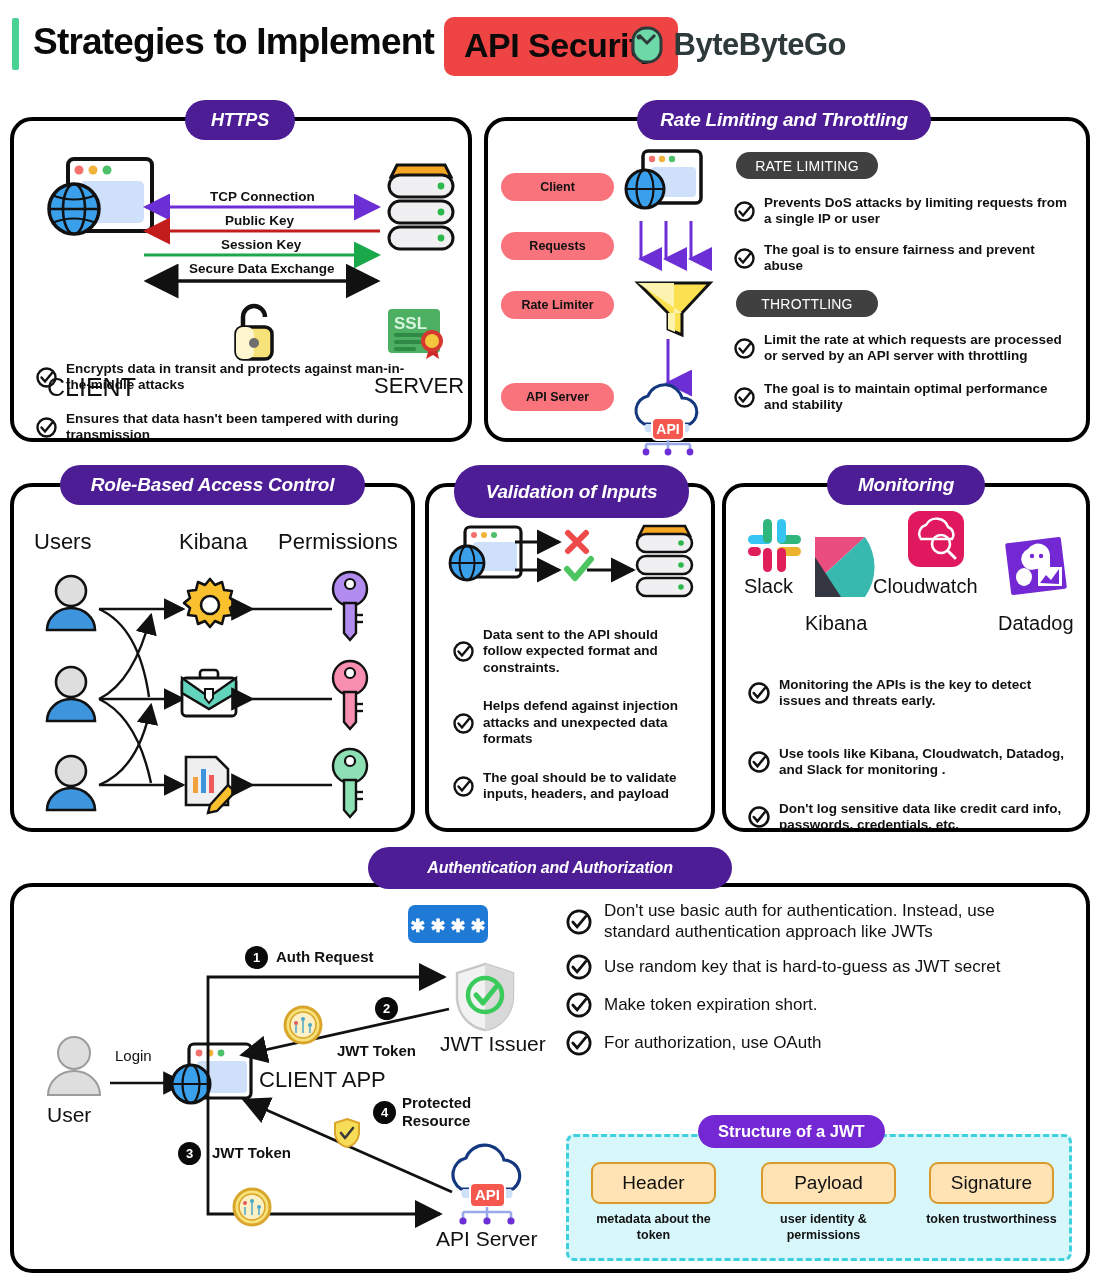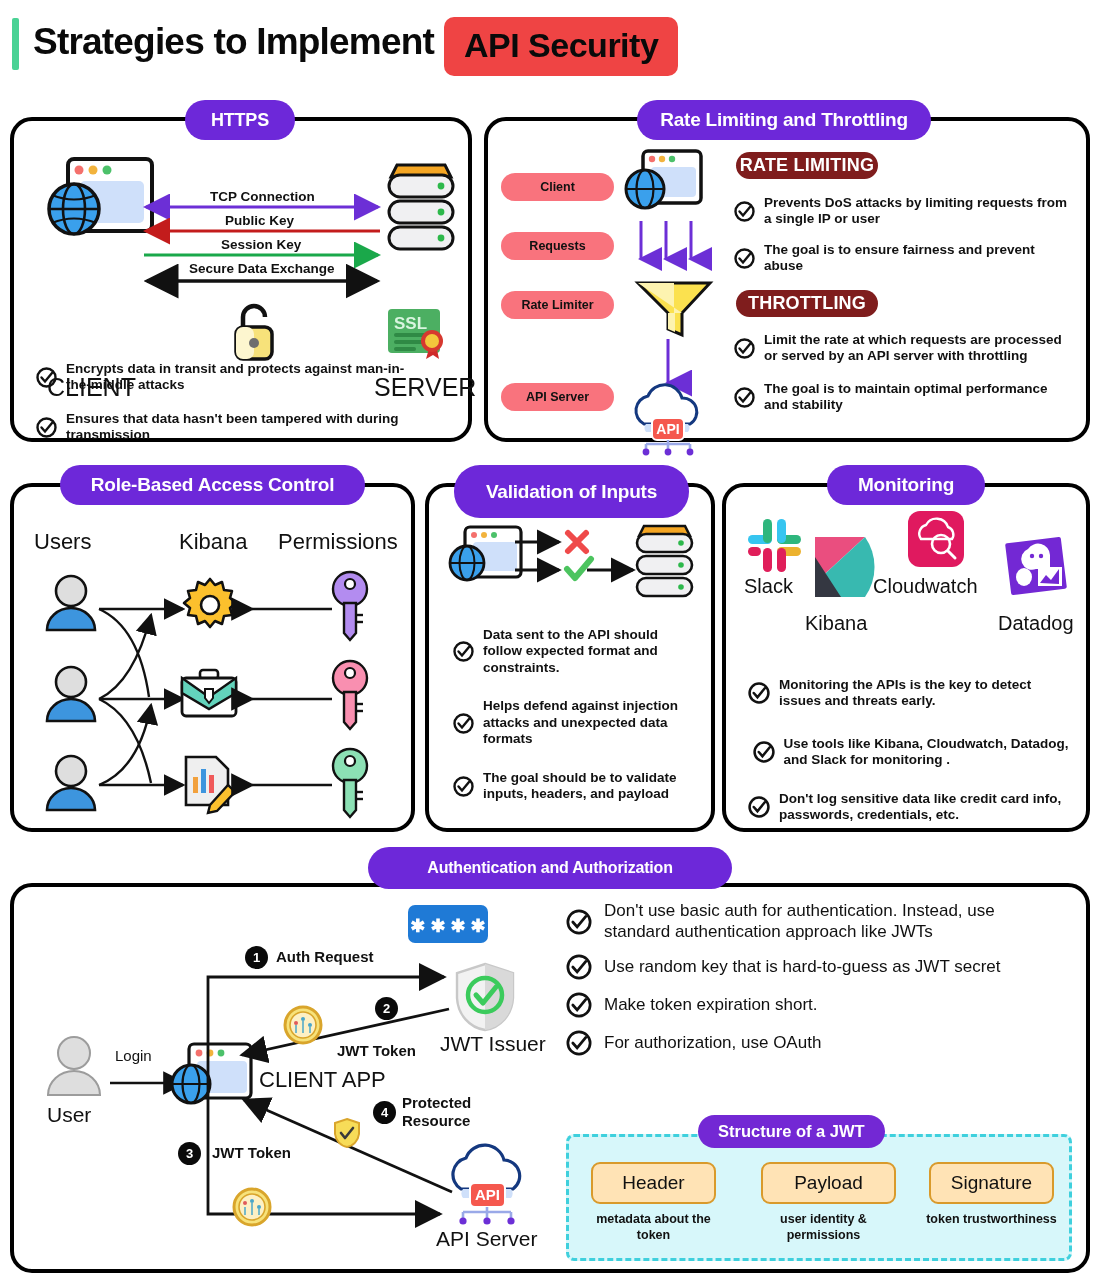--- a/index.html
+++ b/index.html
@@ -17,39 +17,39 @@
   .title-main { position:absolute; left:33px; top:21px; font-size:37px; font-weight:800;
                 letter-spacing:-0.8px; color:#0a0a0a; white-space:nowrap; }
   .title-hl { position:absolute; left:444px; top:17px; background:#ef4444;
               border-radius:10px; padding:9px 20px 11px 20px; font-size:34px;
               font-weight:800; color:#0a0a0a; letter-spacing:-0.5px; white-space:nowrap; }
   .brand { position:absolute; right:38px; top:26px; display:flex; align-items:center; gap:10px; }
   .brand-name { font-size:31px; font-weight:600; color:#2e3a3a; letter-spacing:-0.5px; }
 
   
   .panel { position:absolute; border:4px solid #000; border-radius:22px; background:#fff; }
-  .pill { position:absolute; background:#6d28d9; color:#fff; border-radius:26px;
+  .pill { position:absolute; background:#4c1d95; color:#fff; border-radius:26px;
           font-weight:800; display:flex; align-items:center; justify-content:center;
-          letter-spacing:-0.2px; z-index:5; white-space:nowrap; }
+          letter-spacing:-0.2px; z-index:5; white-space:nowrap;font-style:italic; }
 
   
   .bullets { position:absolute; }
   .bullet { display:flex; align-items:center; margin-bottom:11px; }
   .bullet .chk { flex:0 0 auto; margin-right:9px; }
   .bullet .btext { font-size:13.5px; font-weight:700; line-height:1.22; color:#111; }
 
   
   .lbl { position:absolute; font-weight:700; color:#111; white-space:nowrap; }
   .big-lbl { position:absolute; font-size:22px; font-weight:400; color:#111; white-space:nowrap; }
   .pinkpill { position:absolute; background:#f9737d; color:#111; border-radius:16px;
               display:flex; align-items:center; justify-content:center;
               font-size:12.5px; font-weight:800; }
-  .bluepill { position:absolute; background:#7f1d1d; color:#fff; border-radius:16px;
+  .bluepill { position:absolute; background:#404040; color:#fff; border-radius:16px;
               display:flex; align-items:center; justify-content:center;
-              font-size:18px; font-weight:700; letter-spacing:0.2px; }
+              font-size:14px; font-weight:400; letter-spacing:0.2px; }
   .numbadge { position:absolute; width:23px; height:23px; border-radius:50%;
               background:#0a0a0a; color:#fff; font-size:13px; font-weight:700;
               display:flex; align-items:center; justify-content:center; }
 
   
   .jwt-box { position:absolute; background:#d7f7fa; border:3px dashed #3fd0dd; border-radius:8px; }
   .jwt-title { position:absolute; background:#7328d4; color:#fff; border-radius:22px;
                font-size:16.5px; font-weight:800; padding:7px 20px; white-space:nowrap; z-index:6;}
   .jwt-card { position:absolute; background:#ffe3b5; border:2px solid #d99a2b;
               border-radius:9px; display:flex; align-items:center; justify-content:center;
@@ -61,20 +61,28 @@
 </style>
 </head>
 <body>
 
 <div class="page">
 
   <div class="header">
     <div class="accent-bar"></div>
     <div class="title-main">Strategies to Implement</div>
     <div class="title-hl">API Security</div>
+    <div class="brand">
+      <svg width="34" height="38" viewBox="0 0 34 38">
+        <rect x="3" y="2" width="28" height="34" rx="13" fill="#6ed9a8" stroke="#2e3a3a" stroke-width="3"></rect>
+        <path d="M9 9 L17 17 L25 9" fill="none" stroke="#2e3a3a" stroke-width="3"></path>
+        <circle cx="9" cy="11" r="2.5" fill="#2e3a3a"></circle>
+      </svg>
+      <span class="brand-name">ByteByteGo</span>
+    </div>
   </div>
 
   <div class="panel" style="left:10px; top:117px; width:462px; height:325px;">
 
     <svg width="120" height="110" style="position:absolute;left:32px;top:33px;">
       <rect x="22" y="5" width="84" height="72" rx="6" fill="#fff" stroke="#111" stroke-width="4"></rect>
       <circle cx="33" cy="16" r="4.5" fill="#f4706c"></circle>
         <circle cx="47" cy="16" r="4.5" fill="#f2b33d"></circle>
         <circle cx="61" cy="16" r="4.5" fill="#4cc16a"></circle>
       <rect x="34" y="27" width="64" height="42" rx="5" fill="#cfe0fa"></rect>
@@ -88,21 +96,21 @@
 
     <svg width="72" height="96" style="position:absolute;left:371px;top:40px;">
       <path d="M6 16 L12 4 L60 4 L66 16 Z" fill="#f5a623" stroke="#111" stroke-width="3"></path>
       <rect x="4" y="14" width="64" height="22" rx="11" fill="#f0f0f2" stroke="#111" stroke-width="3"></rect>
       <rect x="4" y="40" width="64" height="22" rx="11" fill="#f0f0f2" stroke="#111" stroke-width="3"></rect>
       <rect x="4" y="66" width="64" height="22" rx="11" fill="#f0f0f2" stroke="#111" stroke-width="3"></rect>
       <circle cx="56" cy="25" r="3.4" fill="#2db84b"></circle>
         <circle cx="56" cy="51" r="3.4" fill="#2db84b"></circle>
         <circle cx="56" cy="77" r="3.4" fill="#2db84b"></circle>
     </svg>
-    <div class="big-lbl" style="left:360px; top:252px; font-size:25px;">SERVER</div>
+    <div class="big-lbl" style="left:360px; top:252px; font-size:22px;">SERVER</div>
 
     <svg width="240" height="130" style="position:absolute;left:128px;top:44px;">
       <defs>
         <marker id="aR-p" markerWidth="9" markerHeight="9" refX="8" refY="4.5" orient="auto">
             <path d="M0,0 L9,4.5 L0,9 Z" fill="#6c2fd6"></path>
           </marker>
         <marker id="aL-p" markerWidth="9" markerHeight="9" refX="1" refY="4.5" orient="auto">
             <path d="M9,0 L0,4.5 L9,9 Z" fill="#6c2fd6"></path>
           </marker>
         <marker id="aL-r" markerWidth="9" markerHeight="9" refX="1" refY="4.5" orient="auto">
@@ -450,21 +458,21 @@
     <div class="lbl" style="left:272px; top:125px; font-size:20px; font-weight:400;">Datadog</div>
 
     <div class="bullets" style="left:22px; top:190px; width:330px;">
       <div class="bullet">
         <svg class="chk" width="22" height="22" viewBox="0 0 21 21">
             <circle cx="10.5" cy="10.5" r="9" fill="none" stroke="#111" stroke-width="2.4"></circle>
             <path d="M5.5 10.5 L9 14.5 L16 6" fill="none" stroke="#111" stroke-width="2.4" stroke-linecap="round"></path>
           </svg>
         <span class="btext" style="width:290px;">Monitoring the APIs is the key to detect issues and threats early.</span>
       </div>
-      <div class="bullet" style="margin-top:26px;justify-content:center;">
+      <div class="bullet" style="margin-top:36px;">
         <svg class="chk" width="22" height="22" viewBox="0 0 21 21">
             <circle cx="10.5" cy="10.5" r="9" fill="none" stroke="#111" stroke-width="2.4"></circle>
             <path d="M5.5 10.5 L9 14.5 L16 6" fill="none" stroke="#111" stroke-width="2.4" stroke-linecap="round"></path>
           </svg>
         <span class="btext" style="width:290px;">Use tools like Kibana, Cloudwatch, Datadog, and Slack for monitoring .</span>
       </div>
       <div class="bullet" style="margin-top:22px;">
         <svg class="chk" width="22" height="22" viewBox="0 0 21 21">
             <circle cx="10.5" cy="10.5" r="9" fill="none" stroke="#111" stroke-width="2.4"></circle>
             <path d="M5.5 10.5 L9 14.5 L16 6" fill="none" stroke="#111" stroke-width="2.4" stroke-linecap="round"></path>

